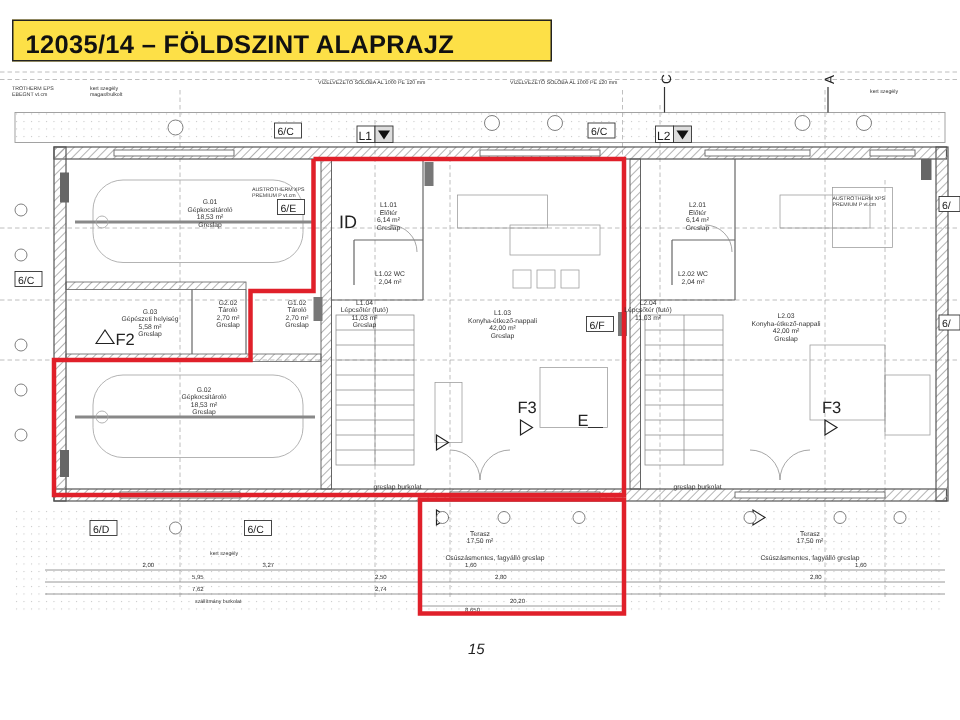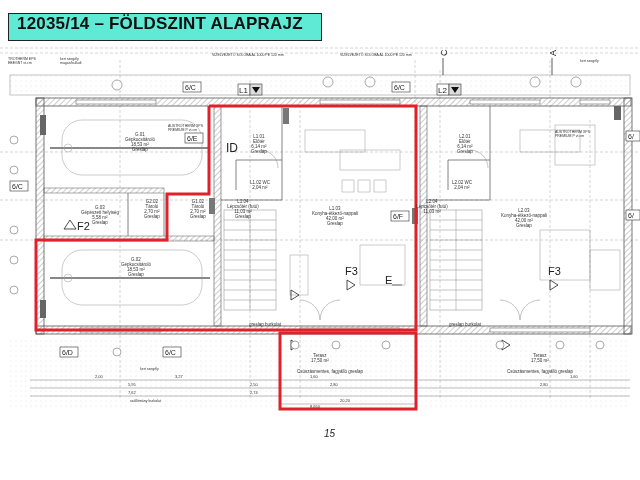--- a/index.html
+++ b/index.html
@@ -1,19 +1,19 @@
 <!DOCTYPE html>
 <html><head>
 <meta charset="utf-8">
 <style>
   html,body{margin:0;padding:0;background:#fff;}
   body{width:640px;height:480px;position:relative;overflow:hidden;font-family:"Liberation Sans",sans-serif;color:#222;}
-  .title-box{position:absolute;left:8px;top:13px;width:314px;height:28px;border:1.5px solid #222;background:#5eead4;box-sizing:border-box;display:flex;align-items:flex-start;padding-left:8px;}
+  .title-box{position:absolute;left:8px;top:13px;width:360px;height:28px;border:1.5px solid #222;background:#fde047;box-sizing:border-box;display:flex;align-items:flex-end;padding-left:8px;}
   .title-box span{font-weight:bold;font-size:17px;letter-spacing:0.2px;color:#111;}
-  .page-number{position:absolute;left:324px;top:428px;font-size:10px;color:#222;font-style:italic;}
+  .page-number{position:absolute;left:312px;top:428px;font-size:10px;color:#222;font-style:italic;}
   svg.plan{position:absolute;left:0;top:0;}
   .t{font-family:"Liberation Sans",sans-serif;fill:#333;}
   .big{font-family:"Liberation Sans",sans-serif;fill:#222;}
 </style>
 </head>
 <body>
 
 <div class="title-box">
   <span>12035/14 – FÖLDSZINT ALAPRAJZ</span>
 </div>

